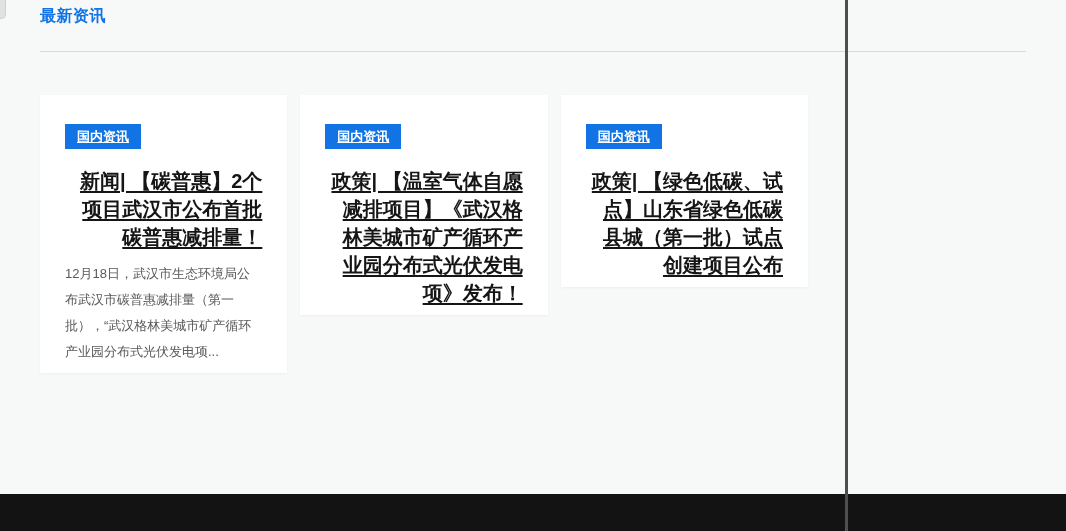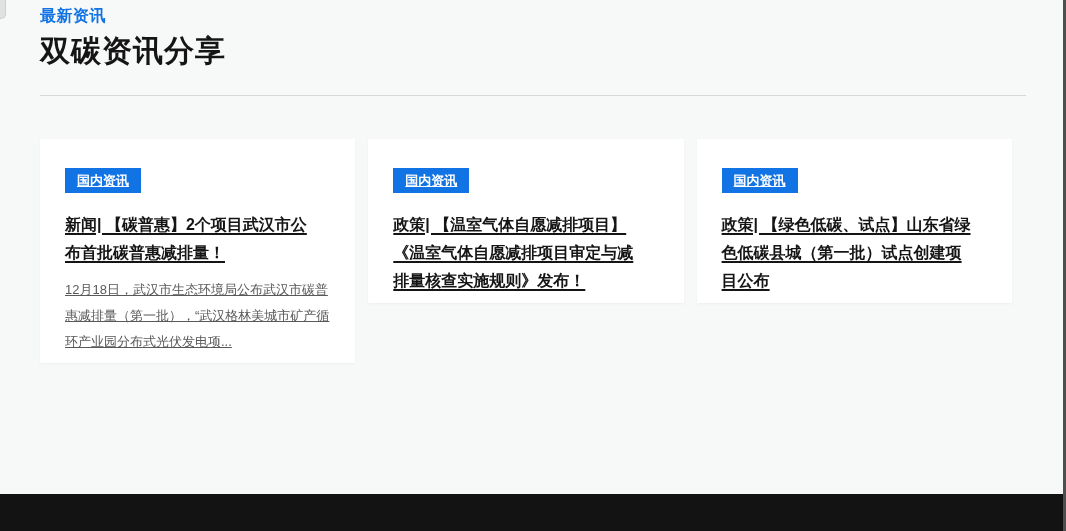--- a/index.html
+++ b/index.html
@@ -3,21 +3,21 @@
 <meta charset="utf-8">
 <style>
   * { margin: 0; padding: 0; box-sizing: border-box; }
   html, body { width: 1066px; height: 531px; overflow: hidden; }
   body {
     font-family: "Liberation Sans", "DejaVu Sans", sans-serif;
     background: var(--page-bg, #f7f8f8);
   }
   .page {
     position: relative;
-    width: 1066px;
+    width: 848px;
     height: 531px;
     background: var(--page-bg, #f7f8f8);
   }
   .main {
     height: 494px;
     padding: 5px 40px 0 40px;
   }
   .eyebrow {
     color: var(--accent-blue, #1173e4);
     font-size: 16px;
@@ -60,37 +60,37 @@
     line-height: 17px;
     padding: 4px 12px;
     text-decoration: underline;
     cursor: pointer;
   }
   .card-title {
     display: block;
     margin-top: 18px;
     max-width: 253px;
     color: var(--title-text, #151515);
-    font-size: 16px;
+    font-size: 20px;
     font-weight: 800;
     line-height: 28px;
     text-decoration: underline;
     text-decoration-thickness: 2px;
     text-underline-offset: 3px;
     cursor: pointer;
     word-break: break-all;
+    text-align: right;
   }
   .excerpt {
     margin-top: 10px;
     max-width: 267px;
     color: var(--excerpt-text, #595959);
     font-size: 13px;
     line-height: 26px;
     word-break: break-all;
-    text-decoration: underline;
   }
   .footer {
     position: absolute;
     left: 0;
     bottom: 0;
     width: 1066px;
     height: 37px;
     background: var(--footer-bg, #131313);
   }
   .scroll-nub {
@@ -114,35 +114,34 @@
   }
 </style>
 </head>
 <body>
 
 <div class="page">
 
   <div class="main">
     <div class="eyebrow">最新资讯</div>
 
-    <h1 class="page-title">双碳资讯分享</h1>
 
     <hr class="divider">
 
     <div class="cards">
 
       <article class="card">
         <a class="badge">国内资讯</a>
         <a class="card-title">新闻| 【碳普惠】2个项目武汉市公布首批碳普惠减排量！</a>
         <p class="excerpt">12月18日，武汉市生态环境局公布武汉市碳普惠减排量（第一批），“武汉格林美城市矿产循环产业园分布式光伏发电项...</p>
       </article>
 
       <article class="card">
         <a class="badge">国内资讯</a>
-        <a class="card-title">政策| 【温室气体自愿减排项目】《温室气体自愿减排项目审定与减排量核查实施规则》发布！</a>
+        <a class="card-title">政策| 【温室气体自愿减排项目】《武汉格林美城市矿产循环产业园分布式光伏发电项》发布！</a>
       </article>
 
       <article class="card">
         <a class="badge">国内资讯</a>
         <a class="card-title">政策| 【绿色低碳、试点】山东省绿色低碳县城（第一批）试点创建项目公布</a>
       </article>
 
     </div>
   </div>
 

